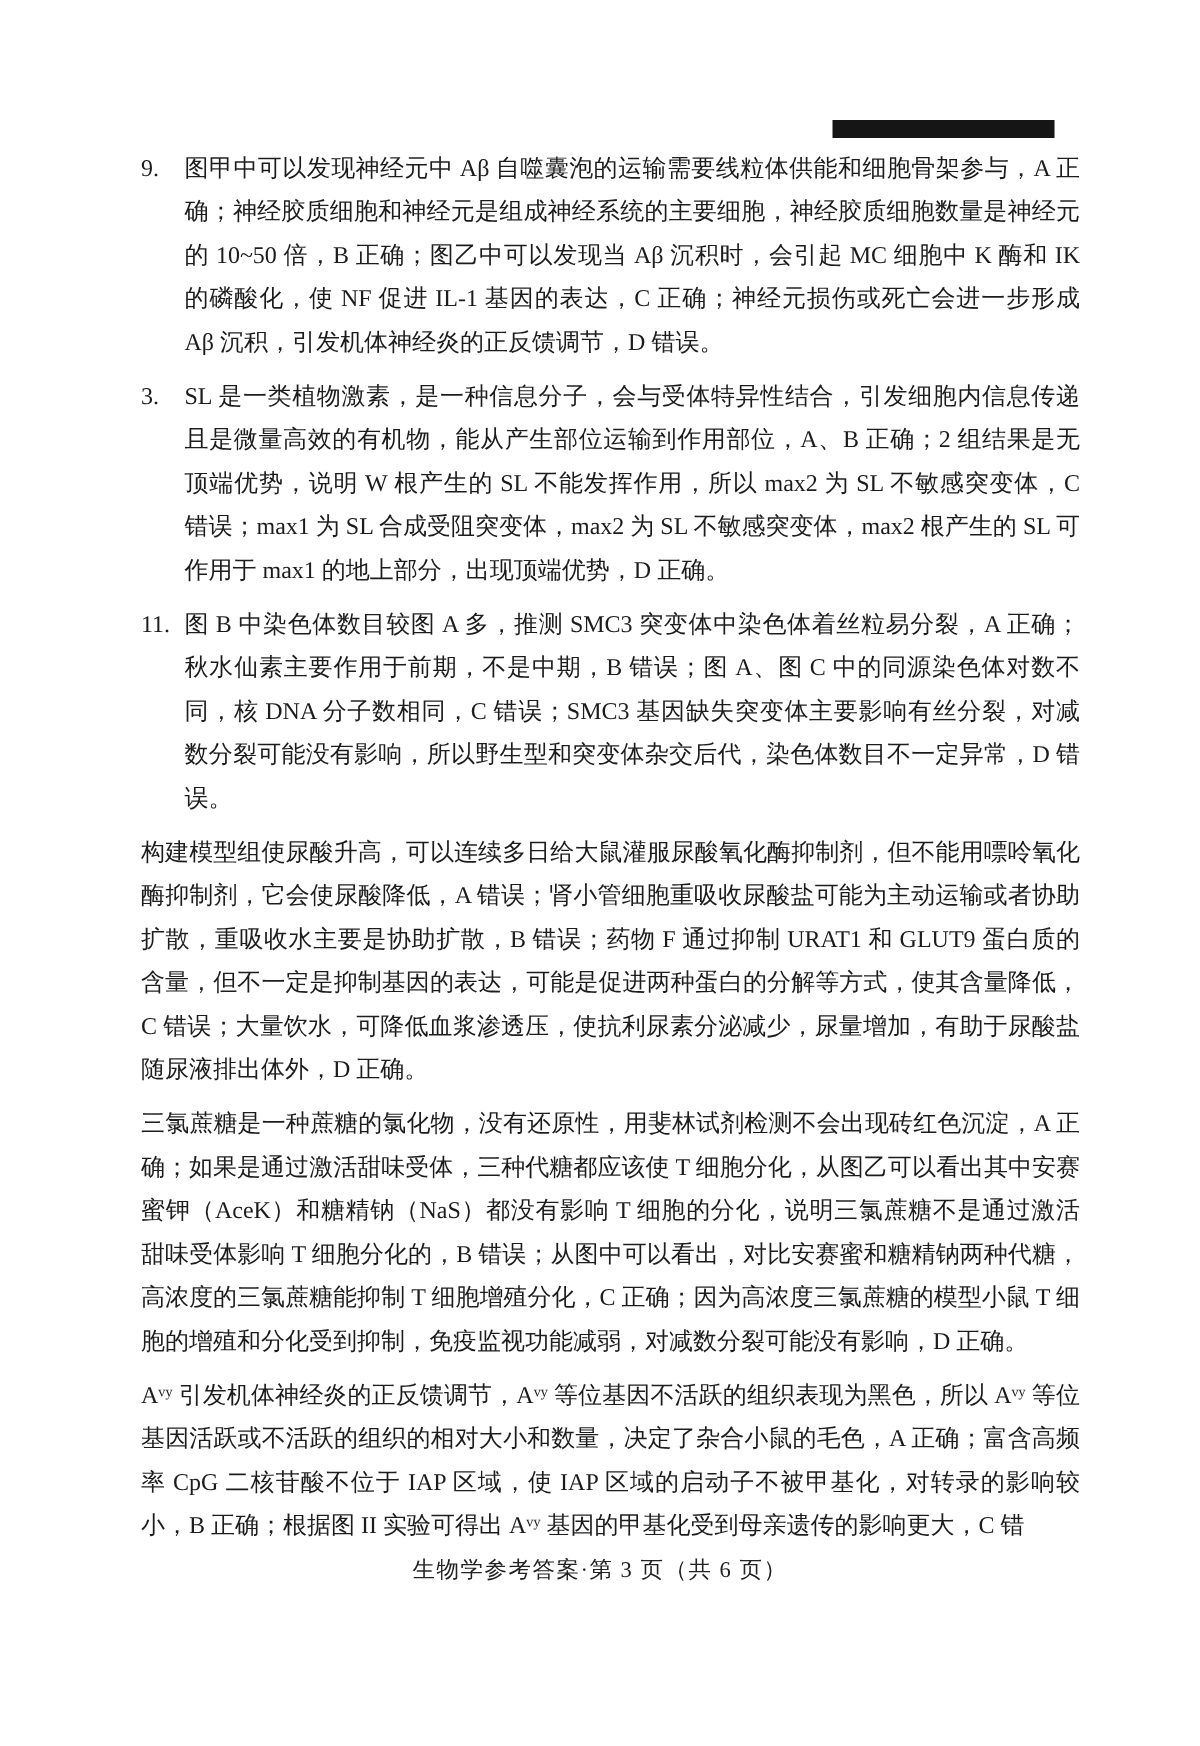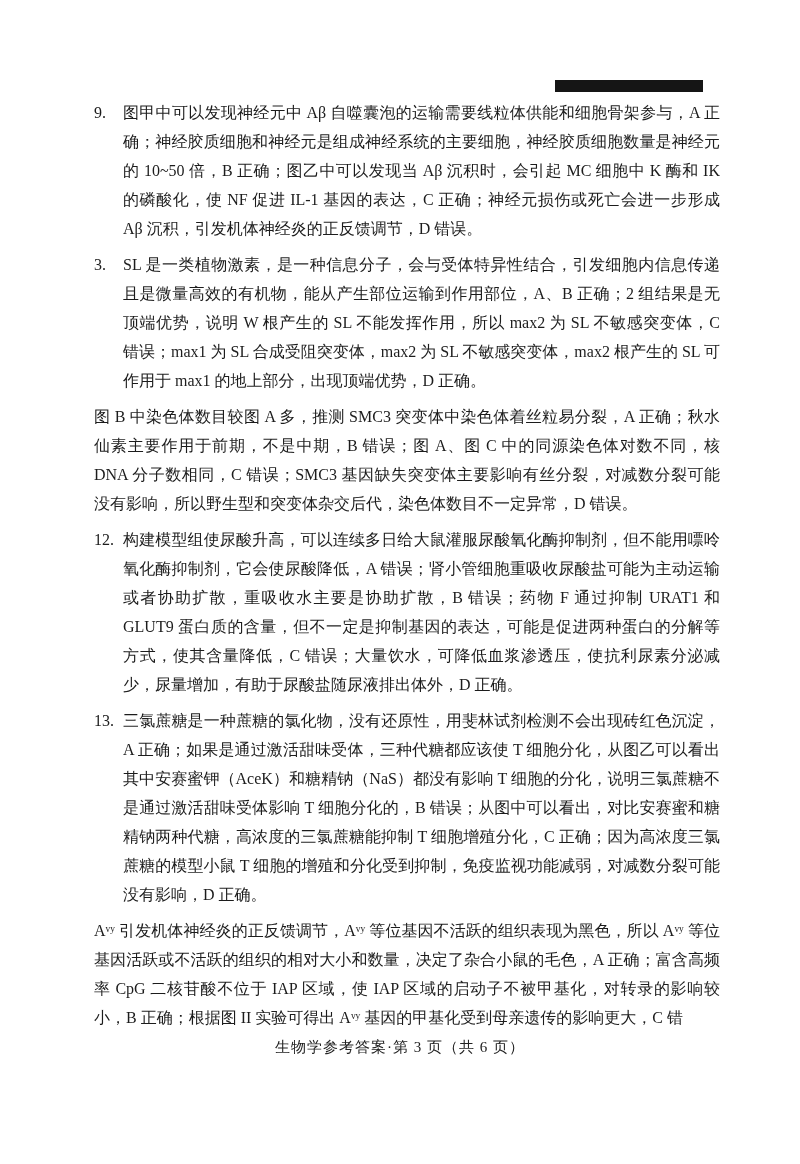--- a/index.html
+++ b/index.html
@@ -65,28 +65,27 @@
 <div class="content">
   <div class="item">
     <span class="num">9.</span>
     <span class="txt">图甲中可以发现神经元中 Aβ 自噬囊泡的运输需要线粒体供能和细胞骨架参与，A 正确；神经胶质细胞和神经元是组成神经系统的主要细胞，神经胶质细胞数量是神经元的 10~50 倍，B 正确；图乙中可以发现当 Aβ 沉积时，会引起 MC 细胞中 K 酶和 IK 的磷酸化，使 NF 促进 IL-1 基因的表达，C 正确；神经元损伤或死亡会进一步形成 Aβ 沉积，引发机体神经炎的正反馈调节，D 错误。</span>
   </div>
   <div class="item">
     <span class="num">3.</span>
     <span class="txt">SL 是一类植物激素，是一种信息分子，会与受体特异性结合，引发细胞内信息传递且是微量高效的有机物，能从产生部位运输到作用部位，A、B 正确；2 组结果是无顶端优势，说明 W 根产生的 SL 不能发挥作用，所以 max2 为 SL 不敏感突变体，C 错误；max1 为 SL 合成受阻突变体，max2 为 SL 不敏感突变体，max2 根产生的 SL 可作用于 max1 的地上部分，出现顶端优势，D 正确。</span>
   </div>
   <div class="item">
+    <span class="num">11.</span>
     <span class="txt">图 B 中染色体数目较图 A 多，推测 SMC3 突变体中染色体着丝粒易分裂，A 正确；秋水仙素主要作用于前期，不是中期，B 错误；图 A、图 C 中的同源染色体对数不同，核 DNA 分子数相同，C 错误；SMC3 基因缺失突变体主要影响有丝分裂，对减数分裂可能没有影响，所以野生型和突变体杂交后代，染色体数目不一定异常，D 错误。</span>
   </div>
   <div class="item">
-    <span class="num">12.</span>
     <span class="txt">构建模型组使尿酸升高，可以连续多日给大鼠灌服尿酸氧化酶抑制剂，但不能用嘌呤氧化酶抑制剂，它会使尿酸降低，A 错误；肾小管细胞重吸收尿酸盐可能为主动运输或者协助扩散，重吸收水主要是协助扩散，B 错误；药物 F 通过抑制 URAT1 和 GLUT9 蛋白质的含量，但不一定是抑制基因的表达，可能是促进两种蛋白的分解等方式，使其含量降低，C 错误；大量饮水，可降低血浆渗透压，使抗利尿素分泌减少，尿量增加，有助于尿酸盐随尿液排出体外，D 正确。</span>
   </div>
   <div class="item">
-    <span class="num">13.</span>
     <span class="txt">三氯蔗糖是一种蔗糖的氯化物，没有还原性，用斐林试剂检测不会出现砖红色沉淀，A 正确；如果是通过激活甜味受体，三种代糖都应该使 T 细胞分化，从图乙可以看出其中安赛蜜钾（AceK）和糖精钠（NaS）都没有影响 T 细胞的分化，说明三氯蔗糖不是通过激活甜味受体影响 T 细胞分化的，B 错误；从图中可以看出，对比安赛蜜和糖精钠两种代糖，高浓度的三氯蔗糖能抑制 T 细胞增殖分化，C 正确；因为高浓度三氯蔗糖的模型小鼠 T 细胞的增殖和分化受到抑制，免疫监视功能减弱，对减数分裂可能没有影响，D 正确。</span>
   </div>
   <div class="item">
     <span class="txt">Aᵛʸ 引发机体神经炎的正反馈调节，Aᵛʸ 等位基因不活跃的组织表现为黑色，所以 Aᵛʸ 等位基因活跃或不活跃的组织的相对大小和数量，决定了杂合小鼠的毛色，A 正确；富含高频率 CpG 二核苷酸不位于 IAP 区域，使 IAP 区域的启动子不被甲基化，对转录的影响较小，B 正确；根据图 II 实验可得出 Aᵛʸ 基因的甲基化受到母亲遗传的影响更大，C 错</span>
   </div>
 </div>
 
 <div class="footer">生物学参考答案·第 3 页（共 6 页）</div>
 
 </body></html>

